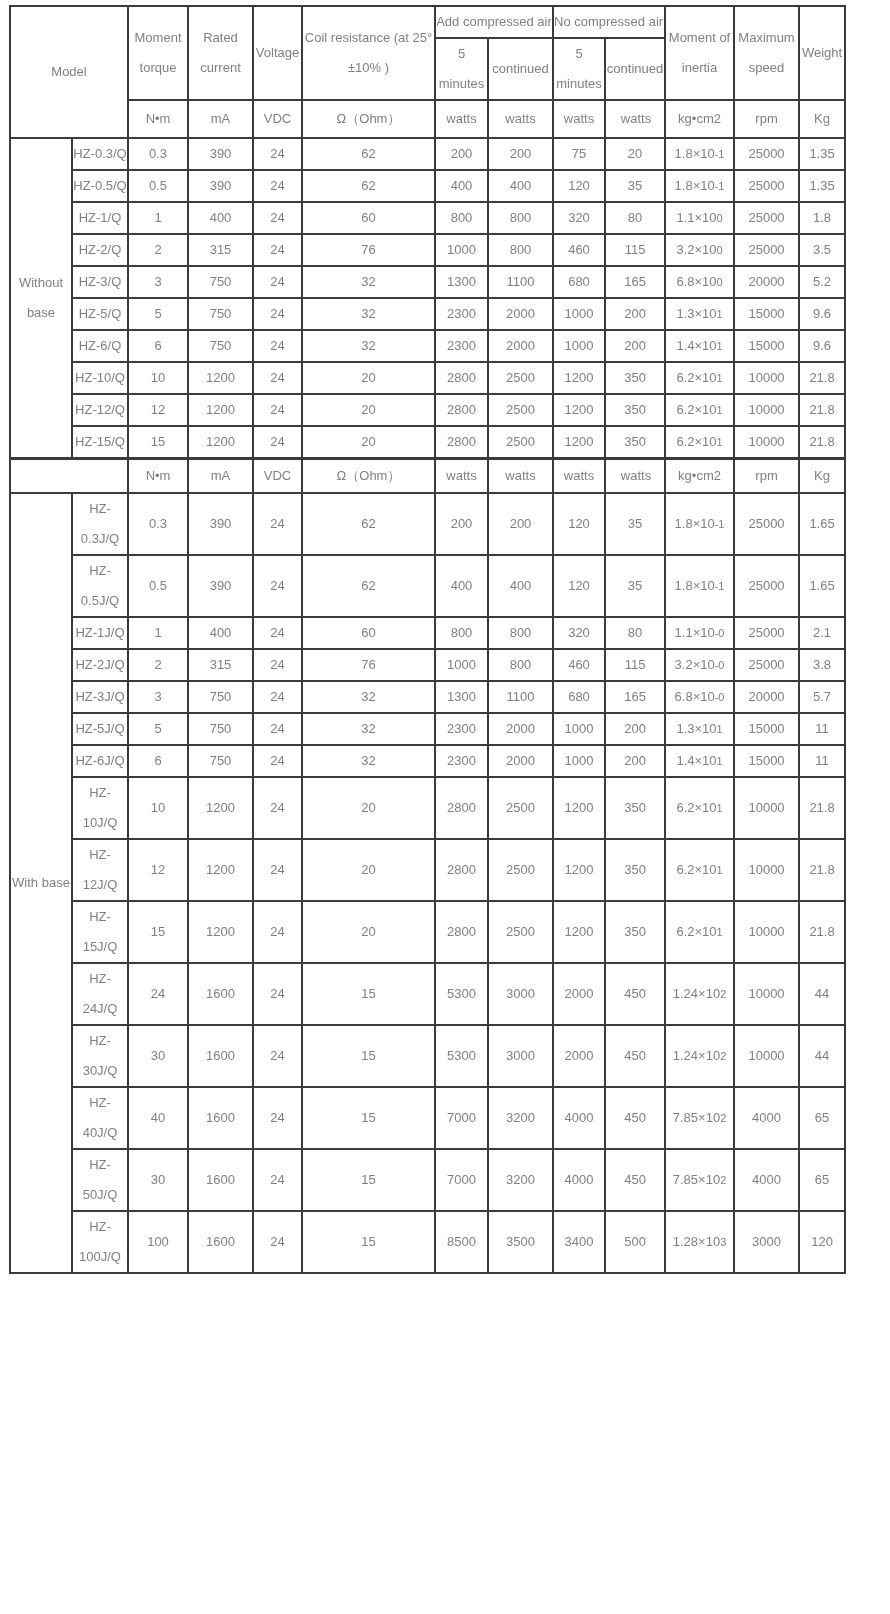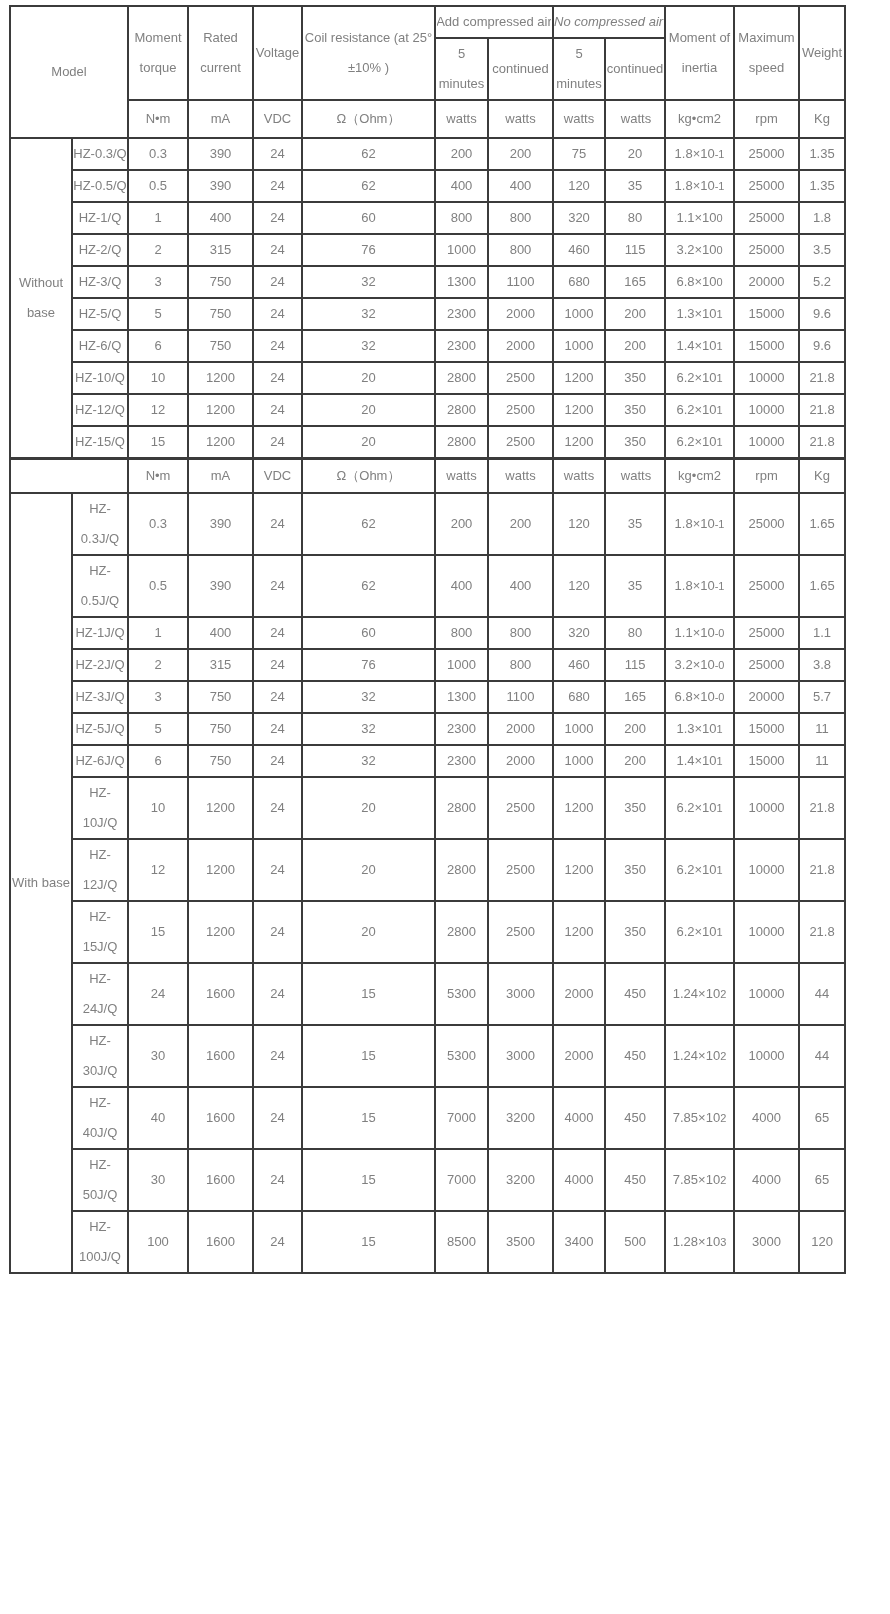--- a/index.html
+++ b/index.html
@@ -18,21 +18,21 @@
     border:2px solid #3b3b3b;
     text-align:center;
     vertical-align:middle;
     line-height:30px;
     padding:0;
     overflow:hidden;
     overflow-wrap:break-word;
   }
   
   td.hdr-addair { padding:0 10px;border-radius:8px; }
-  td.hdr-noair  { text-align:justify; text-align-last:left; padding:0 14px 0 2px;font-style:italic; }
+  td.hdr-noair  { text-align:justify; text-align-last:left; padding:0 14px 0 2px; }
   td.hdr-coil   { padding:0 2px;border-radius:10px; }
   
   td.al { text-align:left; padding-left:2px; }
   
   td.group-label { text-align:left; padding-left:2px;margin-left:24px; }
   
   tr.units-row td { padding:3px 0;border-radius:18px; }
   tr.units-row td.al { padding-left:2px; }
   tr.divider td { border-top:3px solid #3b3b3b; padding:1px 0; }
   
@@ -281,21 +281,21 @@
           <td>1</td>
           <td>400</td>
           <td>24</td>
           <td>60</td>
           <td>800</td>
           <td>800</td>
           <td class="al">320</td>
           <td class="al">80</td>
           <td>1.1×10<span class="exp">-0</span></td>
           <td>25000</td>
-          <td>1.1</td>
+          <td>2.1</td>
         </tr>
         <tr>
           <td>HZ-2J/Q</td>
           <td>2</td>
           <td>315</td>
           <td>24</td>
           <td>76</td>
           <td>1000</td>
           <td>800</td>
           <td class="al">460</td>

